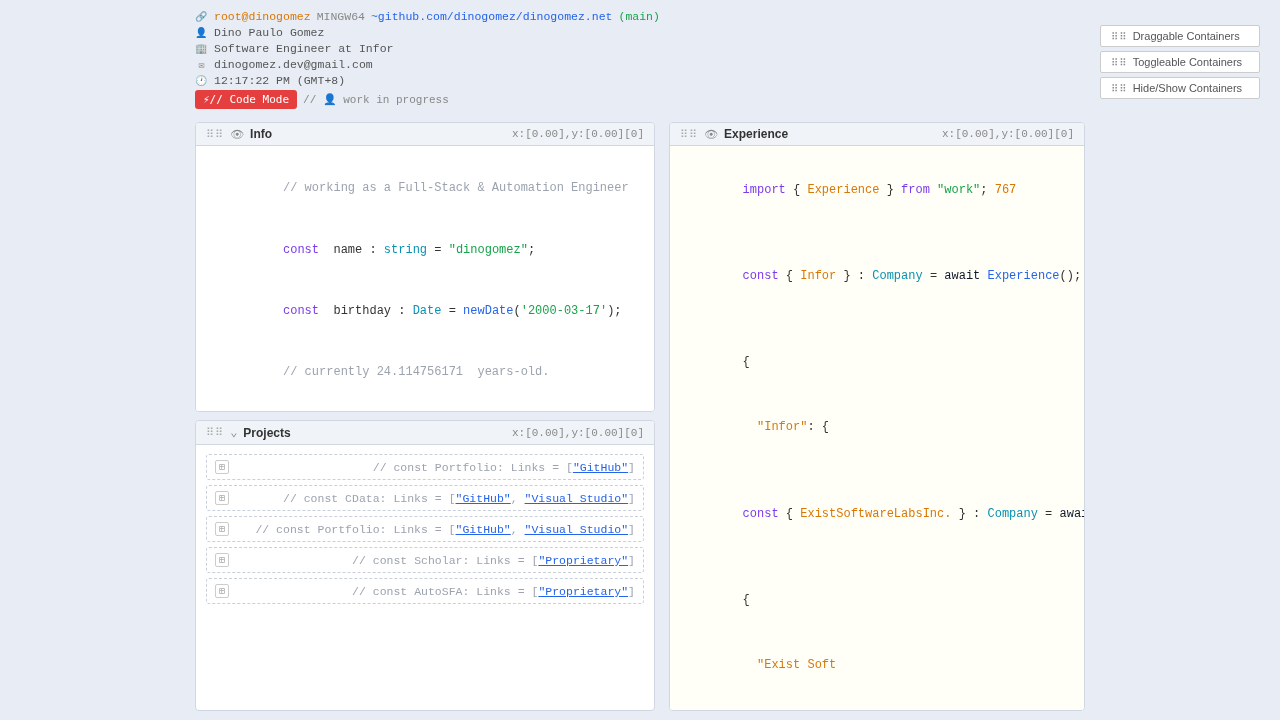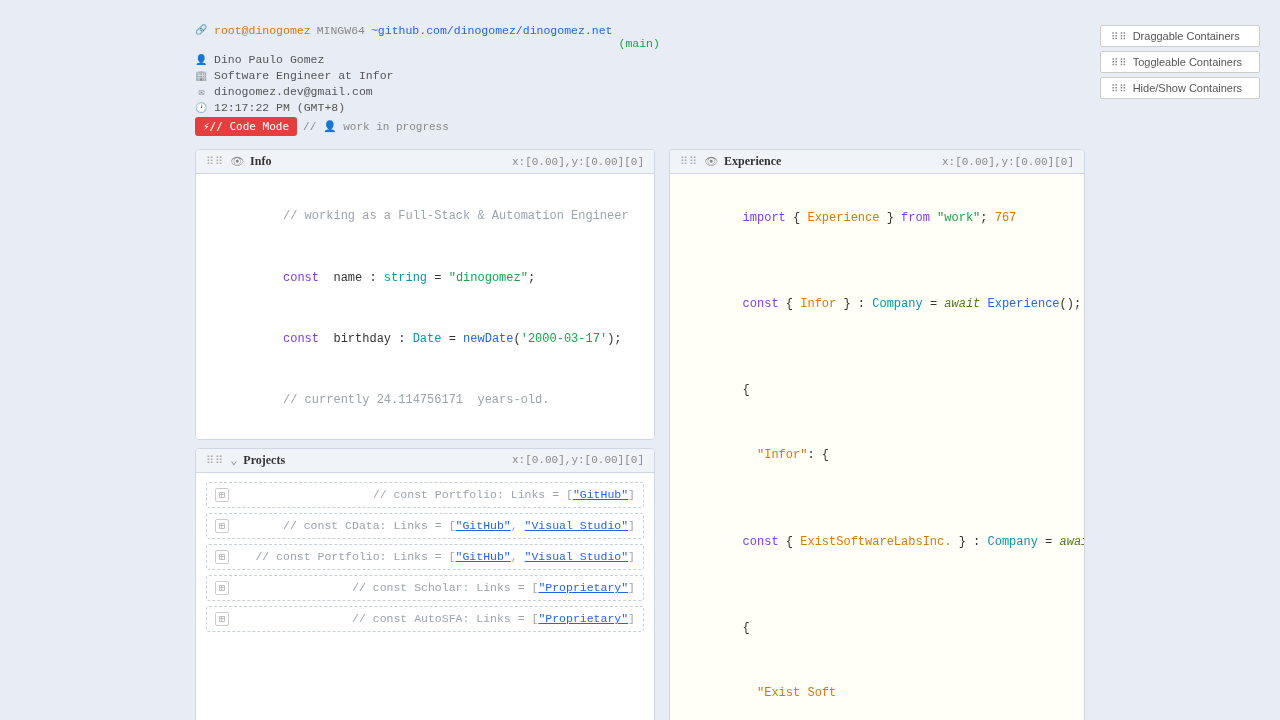--- a/index.html
+++ b/index.html
@@ -122,21 +122,21 @@
     }
     .panel-header-left {
       display: flex;
       align-items: center;
       gap: 6px;
     }
     .panel-title {
       font-size: 12px;
       color: #333;
       font-weight: 600;
-      font-family: Liberation Serif, serif;
+      font-family: Liberation Sans, sans-serif;
     }
     .panel-coords {
       font-size: 11px;
       color: #888;
     }
     .dots-handle {
       color: #aaa;
       font-size: 11px;
       letter-spacing: 1px;
     }
@@ -157,21 +157,21 @@
     
     .kw { color: #7c3aed; } 
     .type { color: #0891b2; } 
     .str { color: #16a34a; } 
     .num { color: #d97706; } 
     .comment { color: #9ca3af; } 
     .fn { color: #2563eb; } 
     .plain { color: #333; }
     .import-kw { color: #7c3aed; margin-top: 35px; }
     .brace { color: #333; }
-    .await-kw { color: #4d7c0f; font-style: italic; }
+    .await-kw { color: #0f172a; }
     .obj-key { color: #d97706; }
 
     
     .project-item {
       display: flex;
       align-items: center;
       border: 1px dashed #c8d0dc;
       margin: 5px 10px;
       padding: 5px 8px;
       border-radius: 3px;
@@ -223,21 +223,21 @@
     <span>Hide/Show Containers</span>
   </button>
 </div>
 
 <div class="header">
   <div class="header-row">
     <span class="icon">🔗</span>
     <span class="header-link">root@dinogomez</span>
     <span style="color:#888;">MINGW64</span>
     <a class="link-blue">~github.com/dinogomez/dinogomez.net</a>
-    <span style="color:#16a34a;margin-top:27px;">(main)</span>
+    <span style="color:#16a34a;">(main)</span>
   </div>
   <div class="header-row">
     <span class="icon">👤</span>
     <span>Dino Paulo Gomez</span>
   </div>
   <div class="header-row">
     <span class="icon">🏢</span>
     <span>Software Engineer at Infor</span>
   </div>
   <div class="header-row">

